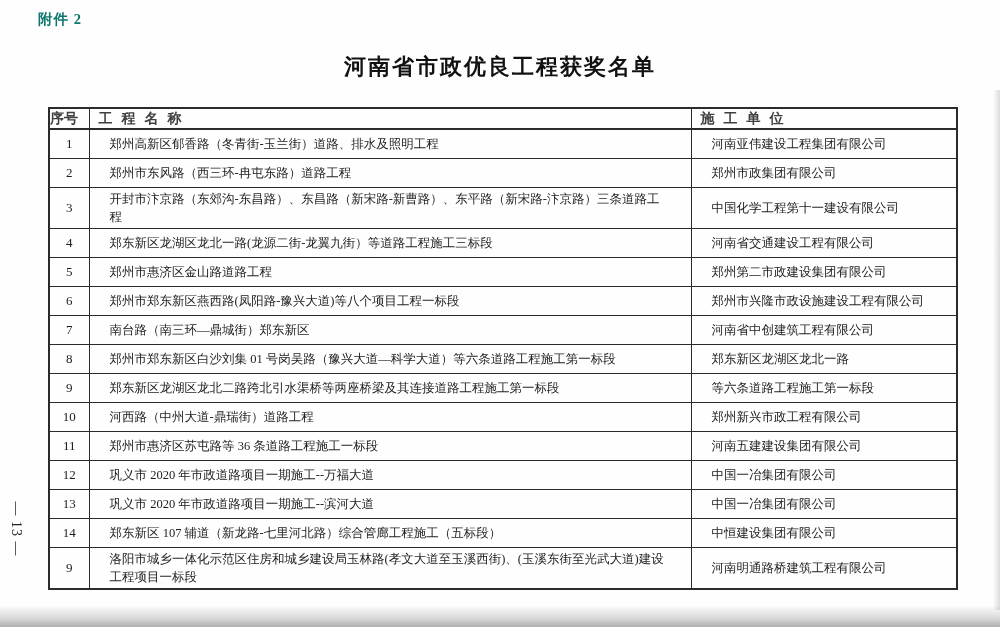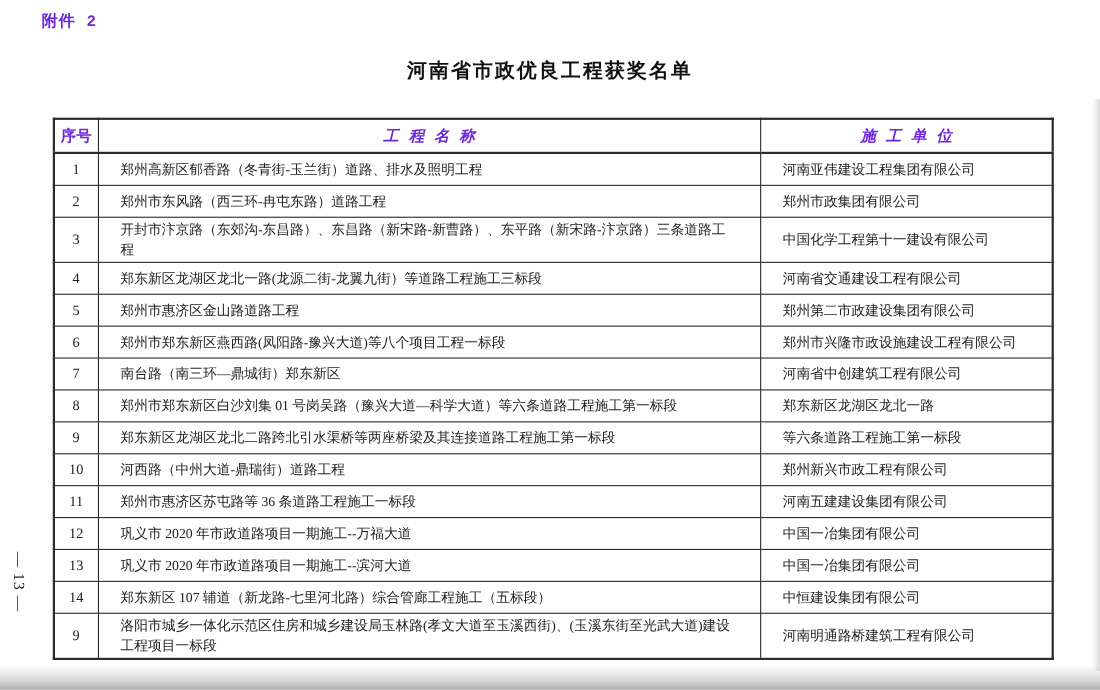--- a/index.html
+++ b/index.html
@@ -8,46 +8,46 @@
     font-family:"Liberation Serif", serif;
     background:#ffffff;
     color:#1a1a1a;
     position:relative;
     overflow:hidden;
   }
   .page { position:absolute; inset:0; background:#fefefe; }
 
   .attachment-label {
     position:absolute; left:38px; top:10px;
-    font-family:Liberation Mono, monospace;
-    font-weight:600; font-size:14.5px; color:#6d28d9;
+    font-family:Liberation Serif, serif;
+    font-weight:600; font-size:14.5px; color:#0f766e;
     letter-spacing:1px;
   }
   .doc-title {
     position:absolute; left:0; top:52px; width:100%;
     text-align:center;
     font-family:"Liberation Sans", sans-serif;
-    font-weight:bold; font-size:18px; color:#111;
+    font-weight:bold; font-size:22px; color:#111;
     letter-spacing:2px;
   }
 
   .doc-table {
     position:absolute; left:48px; top:107px; width:908px;
     border-collapse:collapse; table-layout:fixed;
     border:2px solid #2b2b2b;
   }
   .doc-table col.c-no { width:40px; }
   .doc-table col.c-project { width:602px; }
   .doc-table col.c-contractor { width:266px; }
   .doc-table th {
     border:1px solid #2b2b2b; border-bottom:2px solid #2b2b2b;
-    height:31px; font-size:14px; font-weight:bold;
-    text-align:center; vertical-align:middle; color:#6d28d9;
+    height:21px; font-size:14px; font-weight:bold;
+    text-align:left; vertical-align:middle; color:#404040;
   }
-  .doc-table th.sp { letter-spacing:9px; text-indent:9px;font-style:italic; }
+  .doc-table th.sp { letter-spacing:9px; text-indent:9px; }
   .doc-table td {
     border:1px solid #2b2b2b;
     font-size:12.5px; line-height:18px;
     padding:2px 20px; height:29px;
     vertical-align:middle; color:#1c1c1c;
     word-break:break-all;
   }
   .doc-table td.col-no { text-align:center; padding:2px 0; font-size:13px; }
 
   .page-number {

